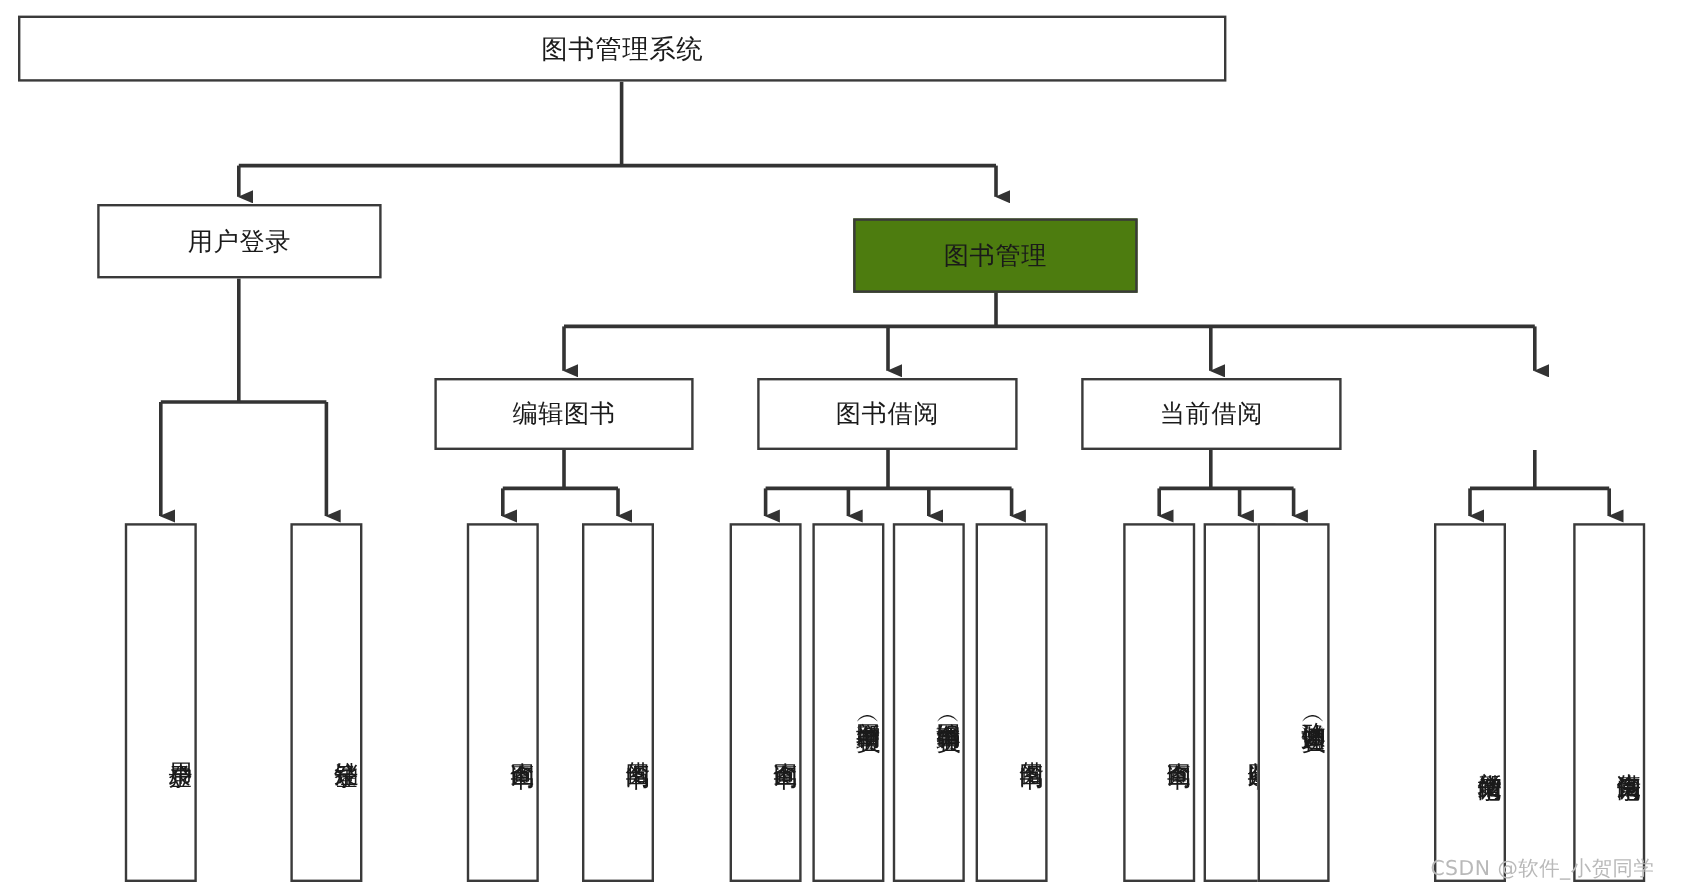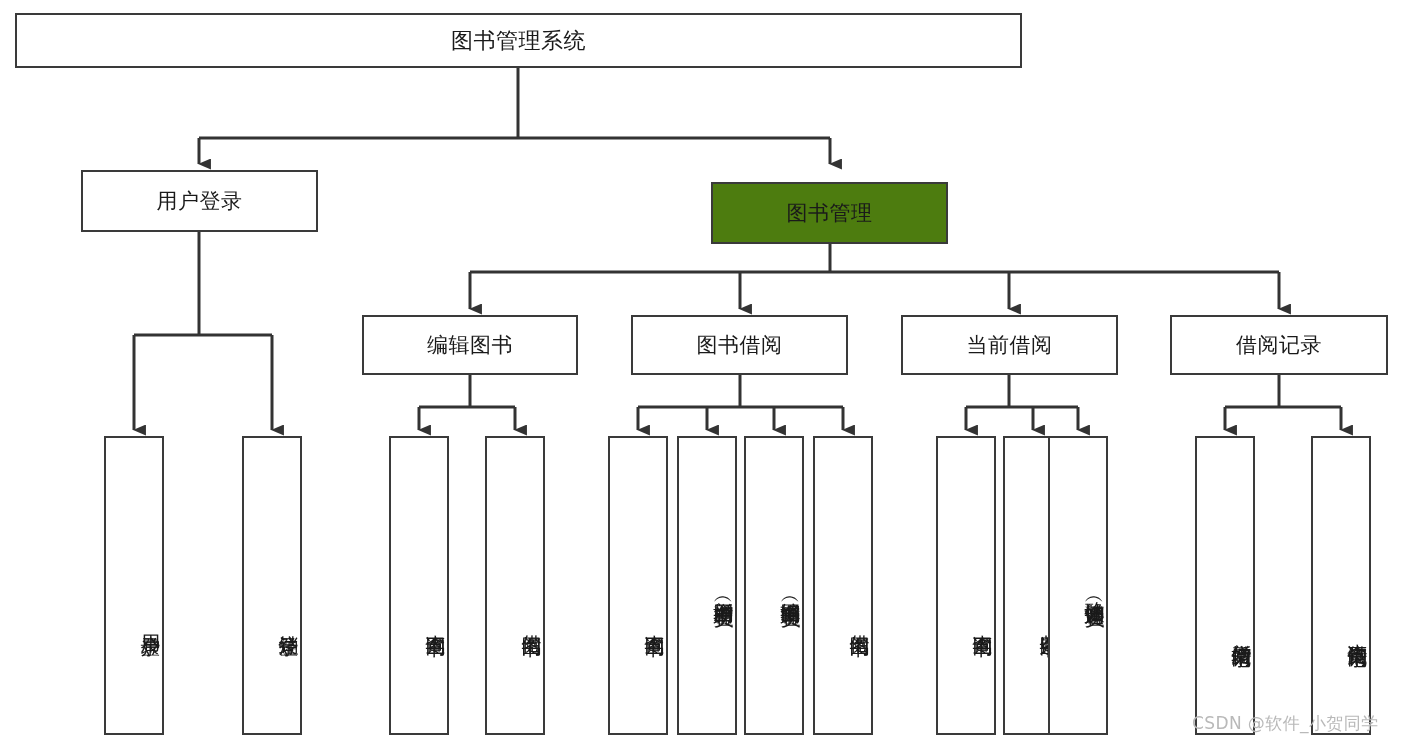--- a/index.html
+++ b/index.html
@@ -126,21 +126,20 @@
   </svg>
 
   <div class="node horiz root" id="n-root" style="left: 15px; top: 13px; width: 1007px; height: 55px; border-color: rgb(58, 58, 58); background: rgb(255, 255, 255); color: rgb(26, 26, 26);">图书管理系统</div>
 
   <div class="node horiz" style="left: 81px; top: 170px; width: 237px; height: 62px; border-color: rgb(58, 58, 58); background: rgb(255, 255, 255); color: rgb(26, 26, 26);">用户登录</div>
   <div class="node horiz" style="left: 711px; top: 170px; width: 237px; height: 62px; border-color: rgb(58, 58, 58); background: #4d7c0f; color: rgb(26, 26, 26); margin-top: 12px;">图书管理</div>
 
   <div class="node horiz" style="left: 362px; top: 315px; width: 216px; height: 60px; border-color: rgb(58, 58, 58); background: rgb(255, 255, 255); color: rgb(26, 26, 26);">编辑图书</div>
   <div class="node horiz" style="left: 901px; top: 315px; width: 217px; height: 60px; border-color: rgb(58, 58, 58); background: rgb(255, 255, 255); color: rgb(26, 26, 26);">当前借阅</div>
   <div class="node horiz" style="left: 631px; top: 315px; width: 217px; height: 60px; border-color: rgb(58, 58, 58); background: rgb(255, 255, 255); color: rgb(26, 26, 26);">图书借阅</div>
-  <div class="node horiz" style="left: 1170px; top: 315px; width: 218px; height: 60px; border-color: rgb(58, 58, 58); background: rgb(255, 255, 255); color: rgb(26, 26, 26);">借阅记录</div>
 
   <div class="node vert pad-mid" style="left: 104px; top: 436px; width: 60px; height: 299px; border-color: rgb(58, 58, 58); background: rgb(255, 255, 255); color: rgb(26, 26, 26);">用户登录</div>
   <div class="node vert pad-mid" style="left: 242px; top: 436px; width: 60px; height: 299px; border-color: rgb(58, 58, 58); background: rgb(255, 255, 255); color: rgb(26, 26, 26);">注销登录</div>
   <div class="node vert pad-mid" style="left: 389px; top: 436px; width: 60px; height: 299px; border-color: rgb(58, 58, 58); background: rgb(255, 255, 255); color: rgb(26, 26, 26);">查询图书</div>
   <div class="node vert pad-mid" style="left: 485px; top: 436px; width: 60px; height: 299px; border-color: rgb(58, 58, 58); background: rgb(255, 255, 255); color: rgb(26, 26, 26);">借阅图书</div>
   <div class="node vert pad-mid" style="left: 608px; top: 436px; width: 60px; height: 299px; border-color: rgb(58, 58, 58); background: rgb(255, 255, 255); color: rgb(26, 26, 26);">查询图书</div>
   <div class="node vert" style="left: 677px; top: 436px; width: 60px; height: 299px; border-color: rgb(58, 58, 58); background: rgb(255, 255, 255); color: rgb(26, 26, 26);">新增图书（管理员）</div>
   <div class="node vert" style="left: 744px; top: 436px; width: 60px; height: 299px; border-color: rgb(58, 58, 58); background: rgb(255, 255, 255); color: rgb(26, 26, 26);">编辑图书（管理员）</div>
   <div class="node vert pad-mid" style="left: 813px; top: 436px; width: 60px; height: 299px; border-color: rgb(58, 58, 58); background: rgb(255, 255, 255); color: rgb(26, 26, 26);">借阅图书</div>
   <div class="node vert pad-mid" style="left: 936px; top: 436px; width: 60px; height: 299px; border-color: rgb(58, 58, 58); background: rgb(255, 255, 255); color: rgb(26, 26, 26);">查询图书</div>

